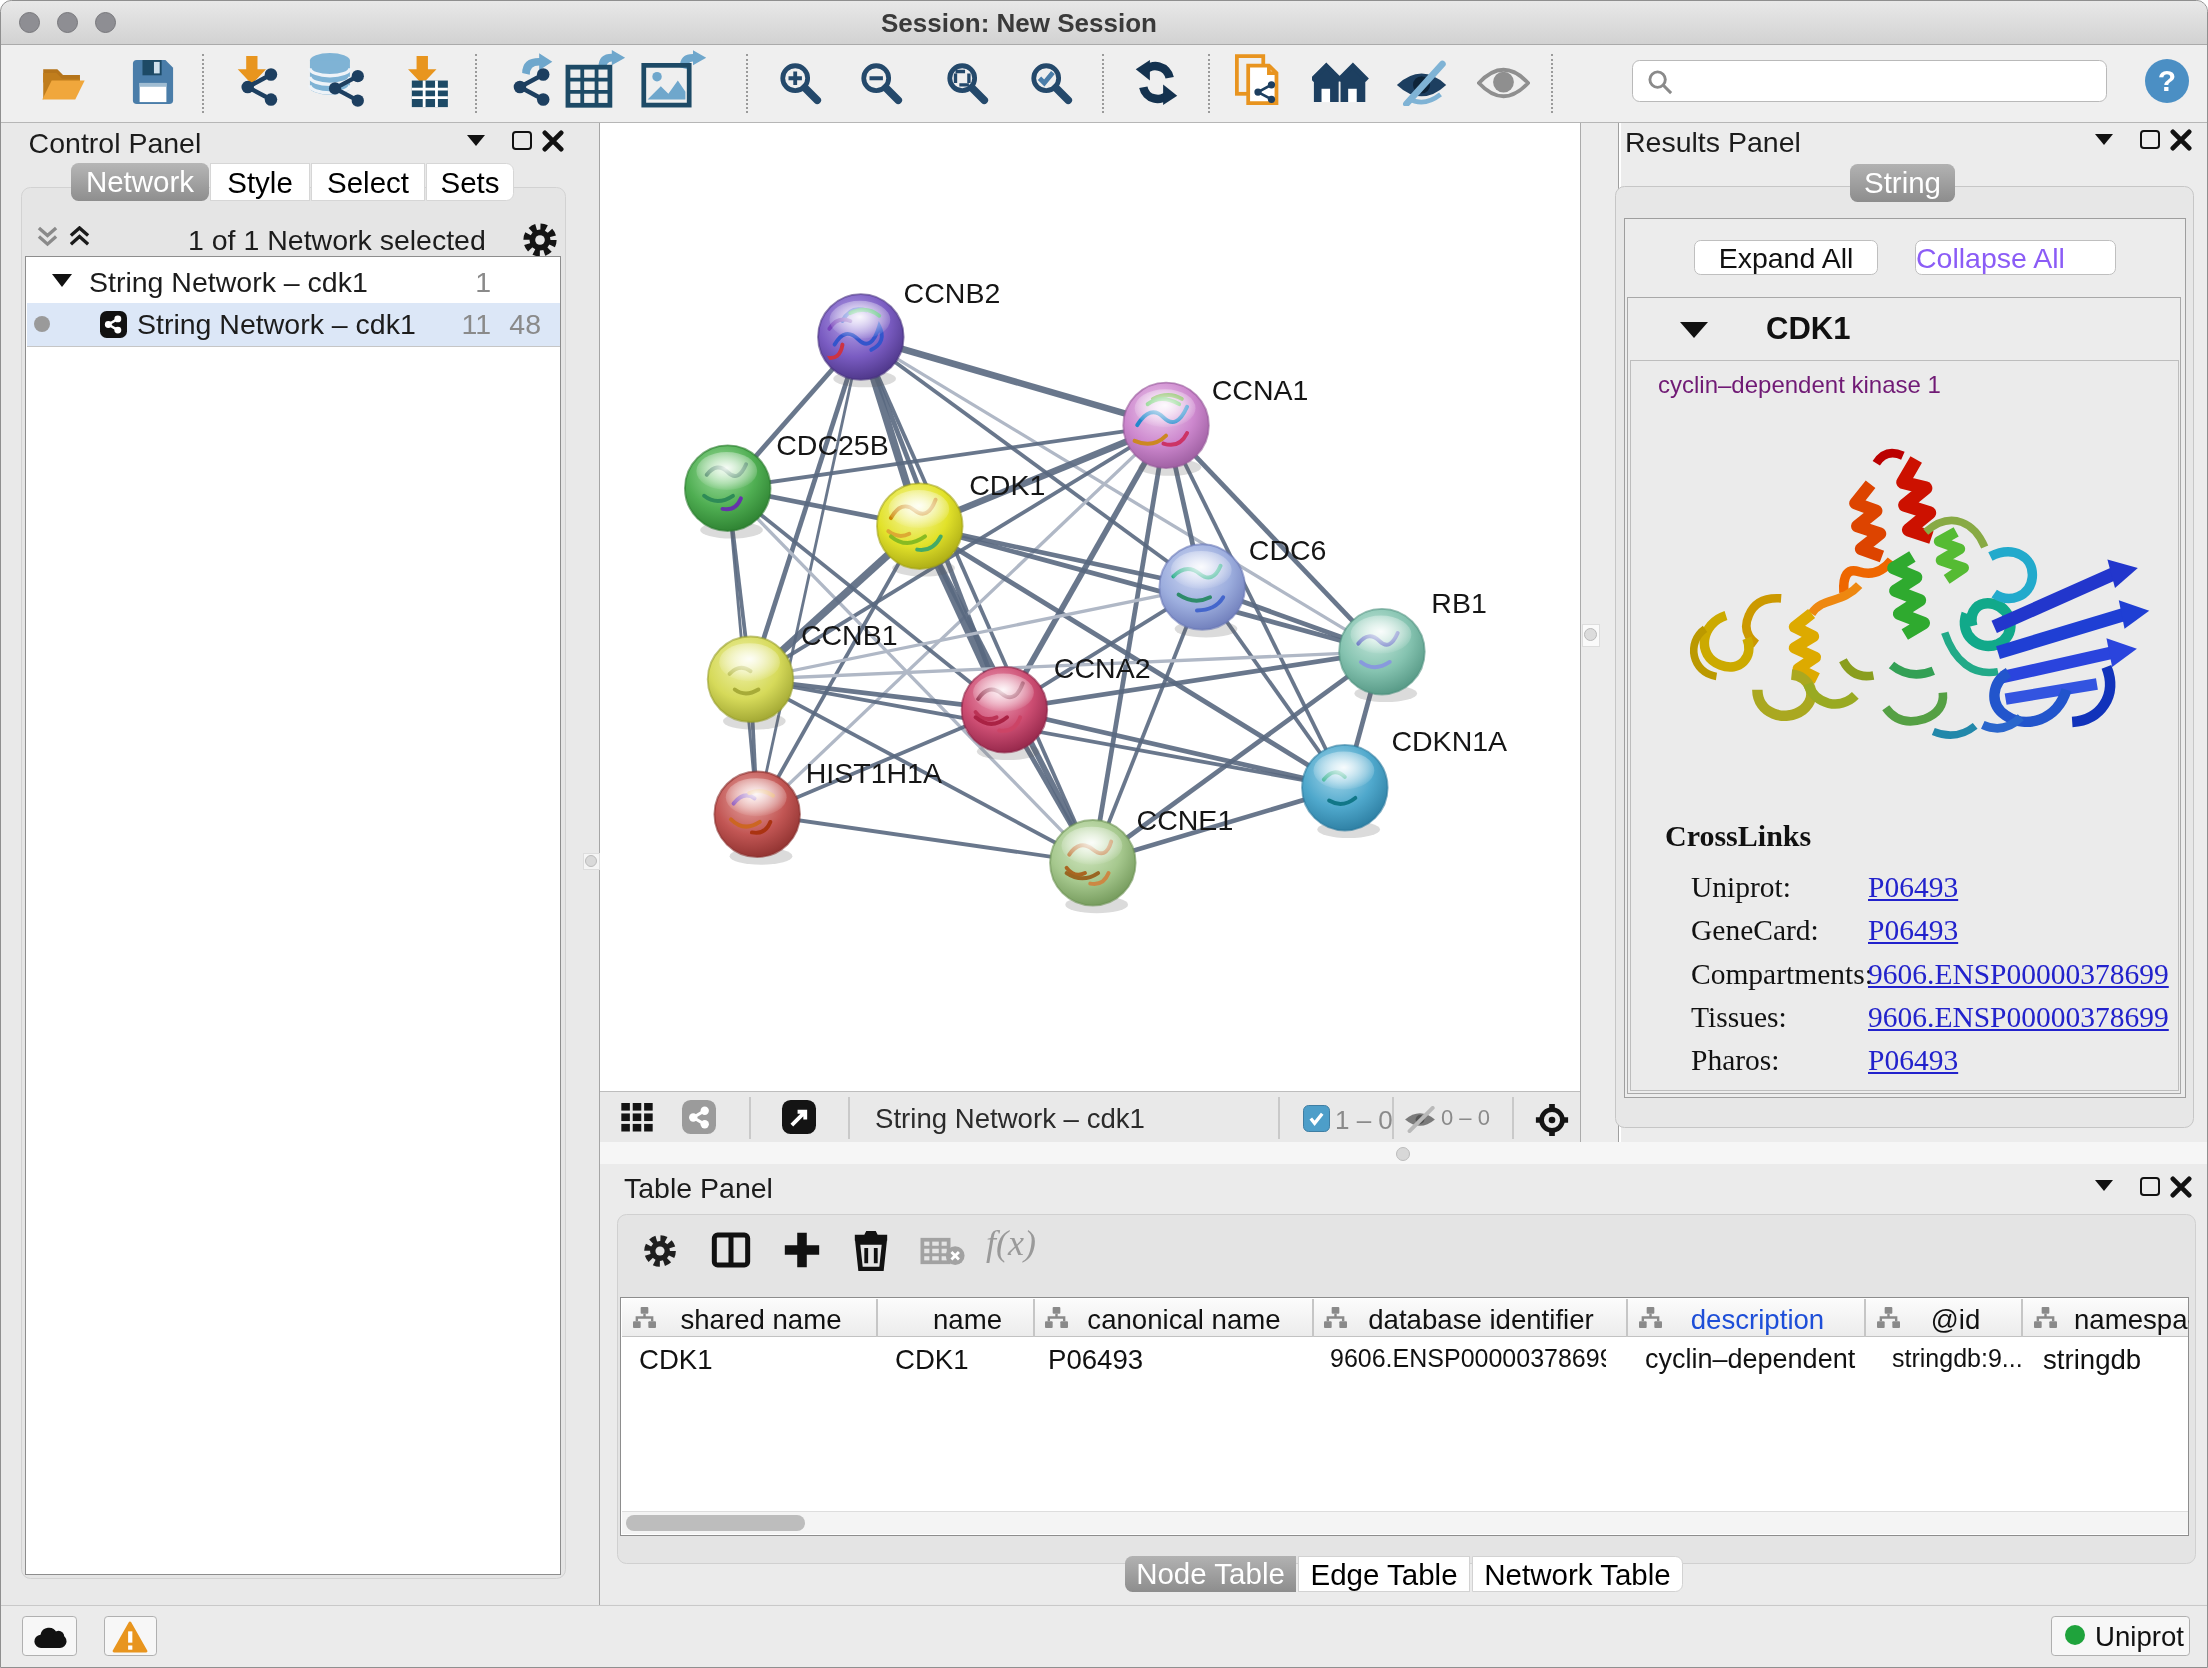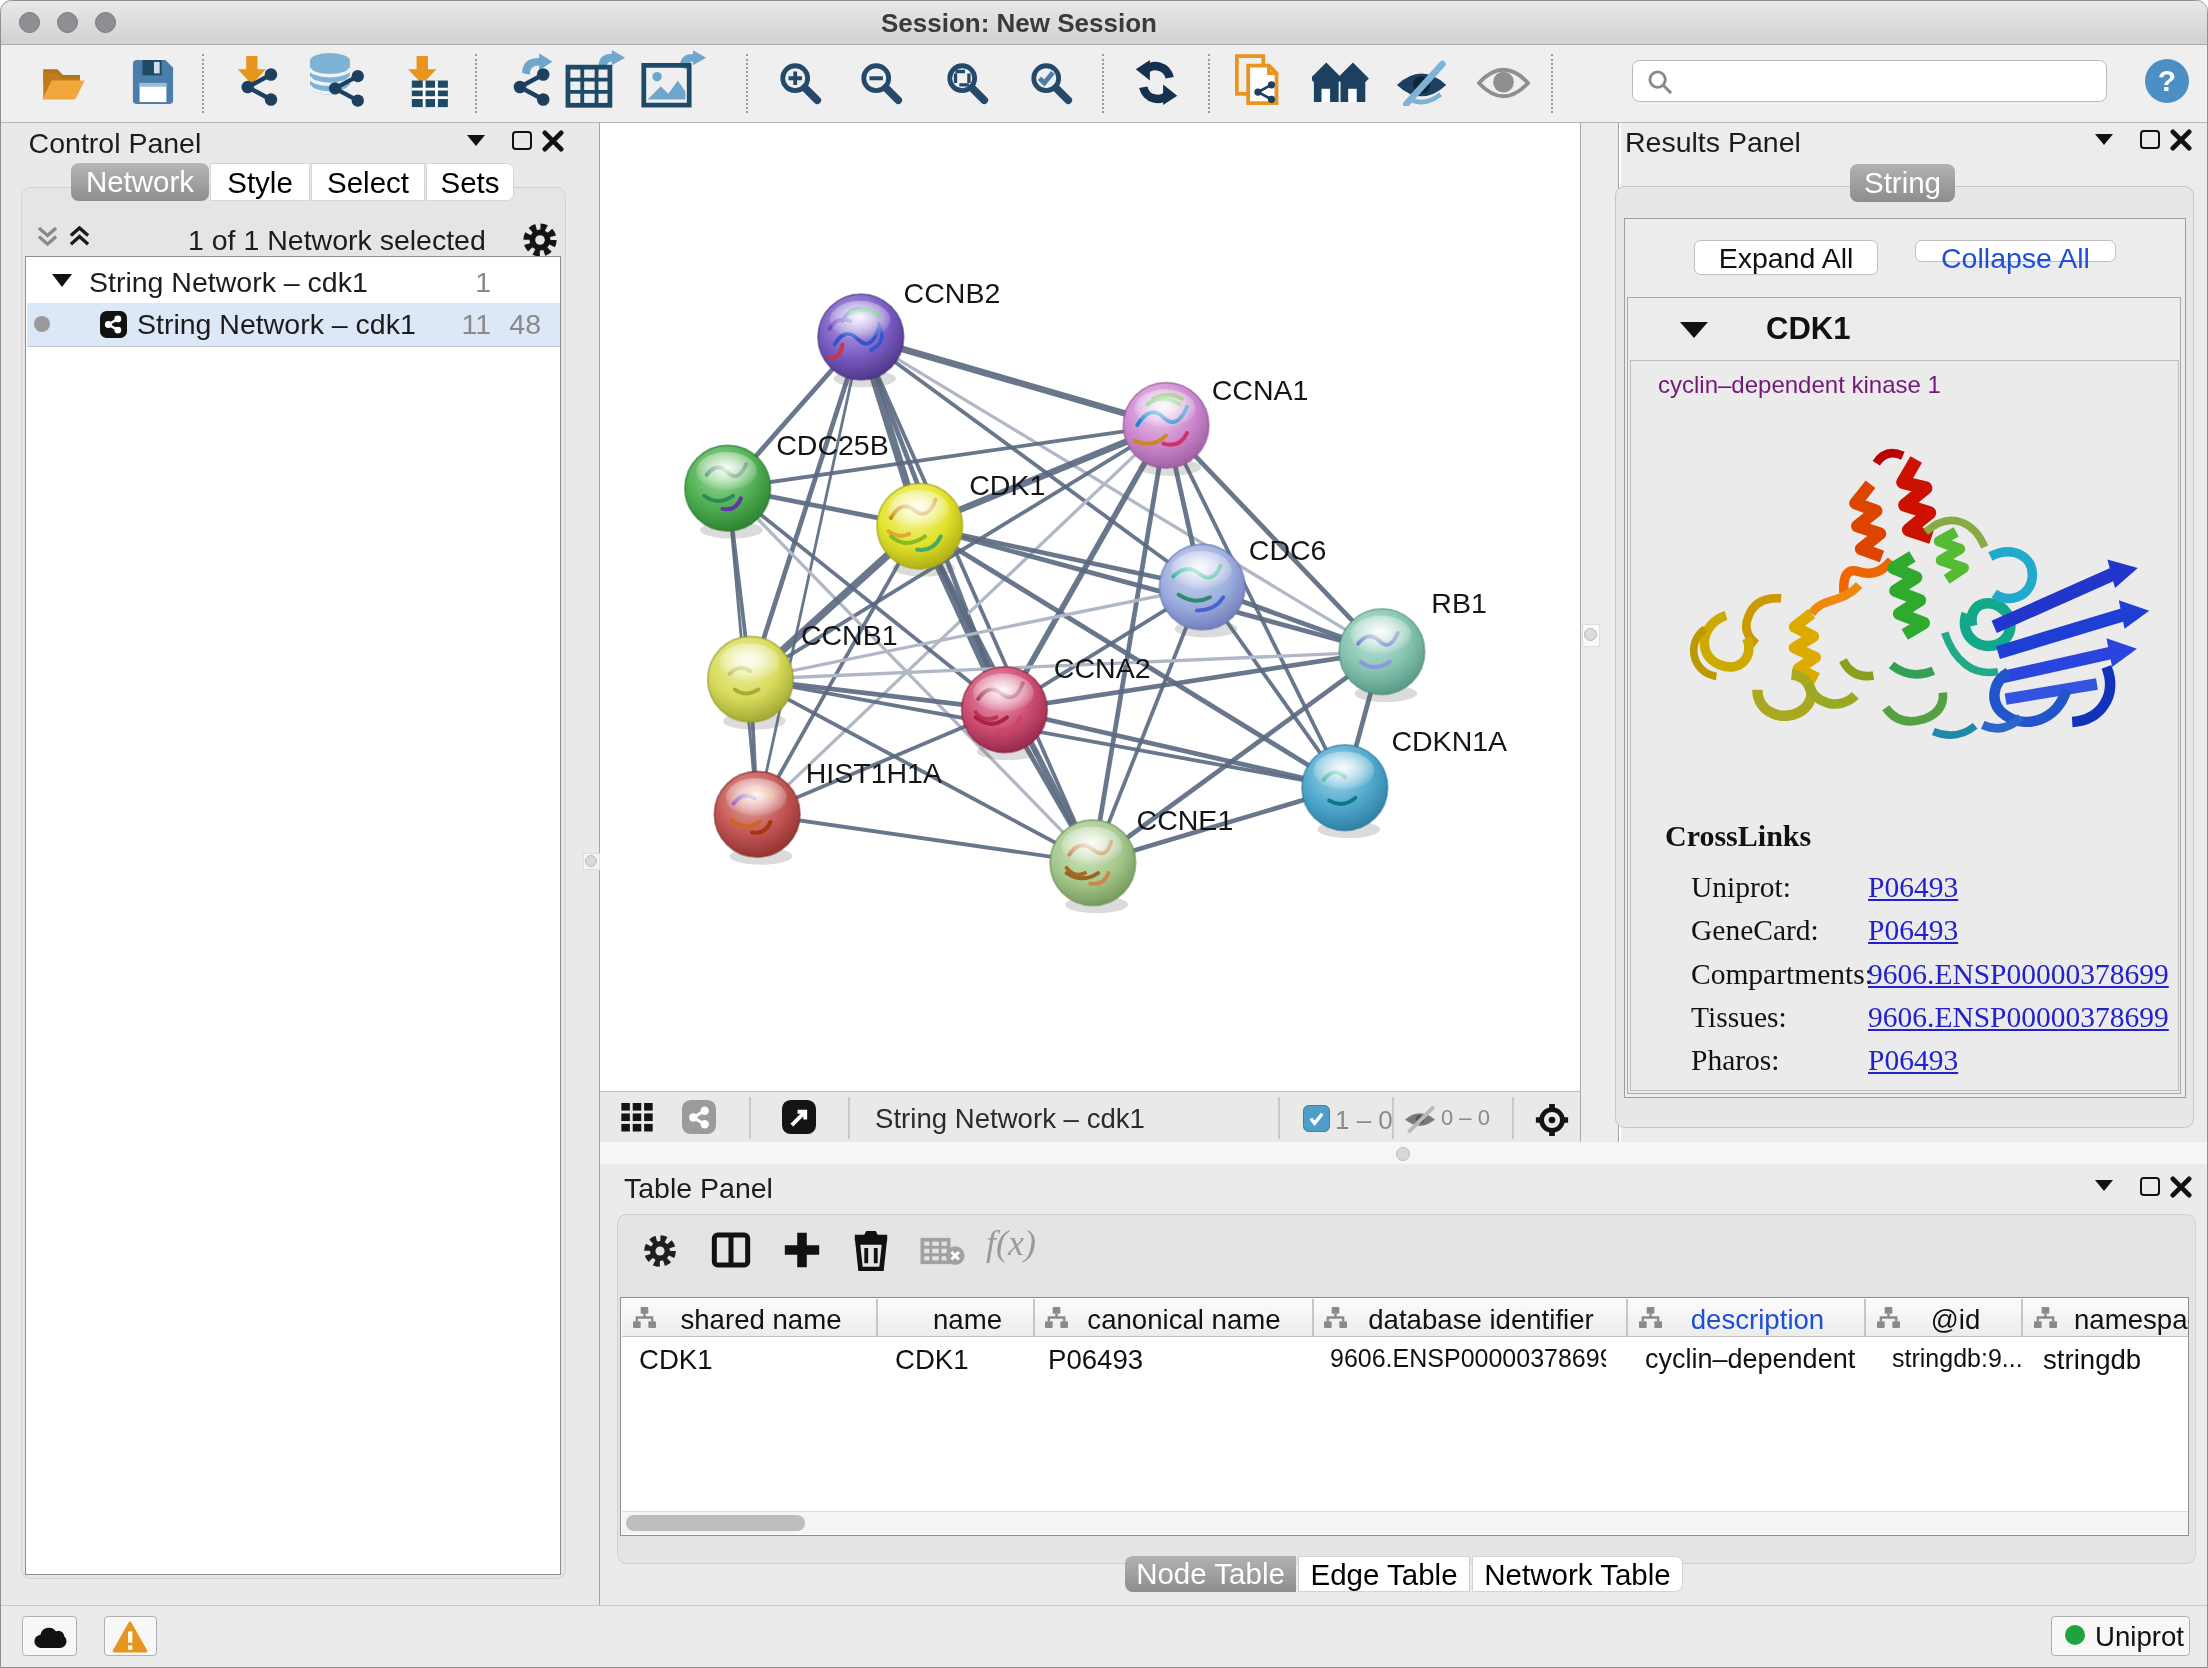--- a/index.html
+++ b/index.html
@@ -521,21 +521,21 @@
 <div class="abs hdr" style="left:1624px;top:125px">Results Panel</div>
 <div class="abs" style="left:2094px;top:133px;width:0;height:0;border-left:9.5px solid transparent;border-right:9.5px solid transparent;border-top:11.4px solid #111"></div>
 <div class="abs" style="left:2139px;top:129px;width:20px;height:19px;border:2.9px solid #111;border-radius:3.8px"></div>
 <svg class="abs" style="left:2169px;top:128px" width="22" height="22" viewBox="0 0 23 23">
       <path d="M3,3 L20,20 M20,3 L3,20" stroke="#111" stroke-width="5" stroke-linecap="round"></path>
     </svg>
 <div class="abs" style="left:1614px;top:185px;width:579px;height:942px;background:#e7e7e7;border:1px solid #c6c6c6;border-radius:9.5px"></div>
 <div class="abs" style="left:1849px;top:163px;width:105px;height:38px;background:linear-gradient(#b2b2b2,#8d8d8d);border-radius:7.6px;color:#fff;font-size:29.5px;text-align:center;line-height:38px">String</div>
 <div class="abs" style="left:1623px;top:217px;width:562px;height:880px;background:#ececec;border:1.9px solid #9e9e9e"></div>
 <div class="abs" style="left:1693px;top:239px;width:184px;height:35px;background:#fff;border:1px solid #bfbfbf;border-radius:6.7px;font-size:28.5px;text-align:center;line-height:34px;color:#111">Expand All</div>
-<div class="abs" style="left:1914px;top:239px;width:201px;height:22px;background:#fff;border:1px solid #bfbfbf;border-radius:6.7px;font-size:28.5px;text-align:center;line-height:34px;color:#1d4ed8">Collapse All</div>
+<div class="abs" style="left:1914px;top:239px;width:201px;height:35px;background:#fff;border:1px solid #bfbfbf;border-radius:6.7px;font-size:28.5px;line-height:34px;color:#8b5cf6">Collapse All</div>
 <div class="abs" style="left:1626px;top:296px;width:554px;height:797px;background:#ececec;border:1px solid #a8a8a8"></div>
 <div class="abs" style="left:1679px;top:321px;width:0;height:0;border-left:14.3px solid transparent;border-right:14.3px solid transparent;border-top:16px solid #111"></div>
 <div class="abs" style="left:1765px;top:310px;font-size:31px;font-weight:bold;color:#111">CDK1</div>
 <div class="abs" style="left:1629px;top:359px;width:549px;height:731px;background:#ebebeb;border:1px solid #bdbdbd"></div>
 <div class="abs" style="left:1657px;top:370px;font-size:24px;color:#701a75">cyclin–dependent kinase 1</div>
 <svg class="abs" style="left:1666px;top:445px" width="487" height="320" viewBox="0 0 512 336">
       <path d="M262,14 l-14,24 l24,6 l-22,18 l26,8 l-22,18 l24,8" fill="none" stroke="#cc1100" stroke-width="14" stroke-linejoin="round"></path>
       <path d="M248,10 q-18,-8 -28,8" fill="none" stroke="#bb0000" stroke-width="9"></path>
       <path d="M214,40 l-16,20 l22,8 l-20,16 l24,8 l-20,16 l22,8" fill="none" stroke="#dd4400" stroke-width="13" stroke-linejoin="round"></path>
       <path d="M236,120 q-14,18 -34,12 q-18,-6 -16,22" fill="none" stroke="#ee6600" stroke-width="10"></path>

